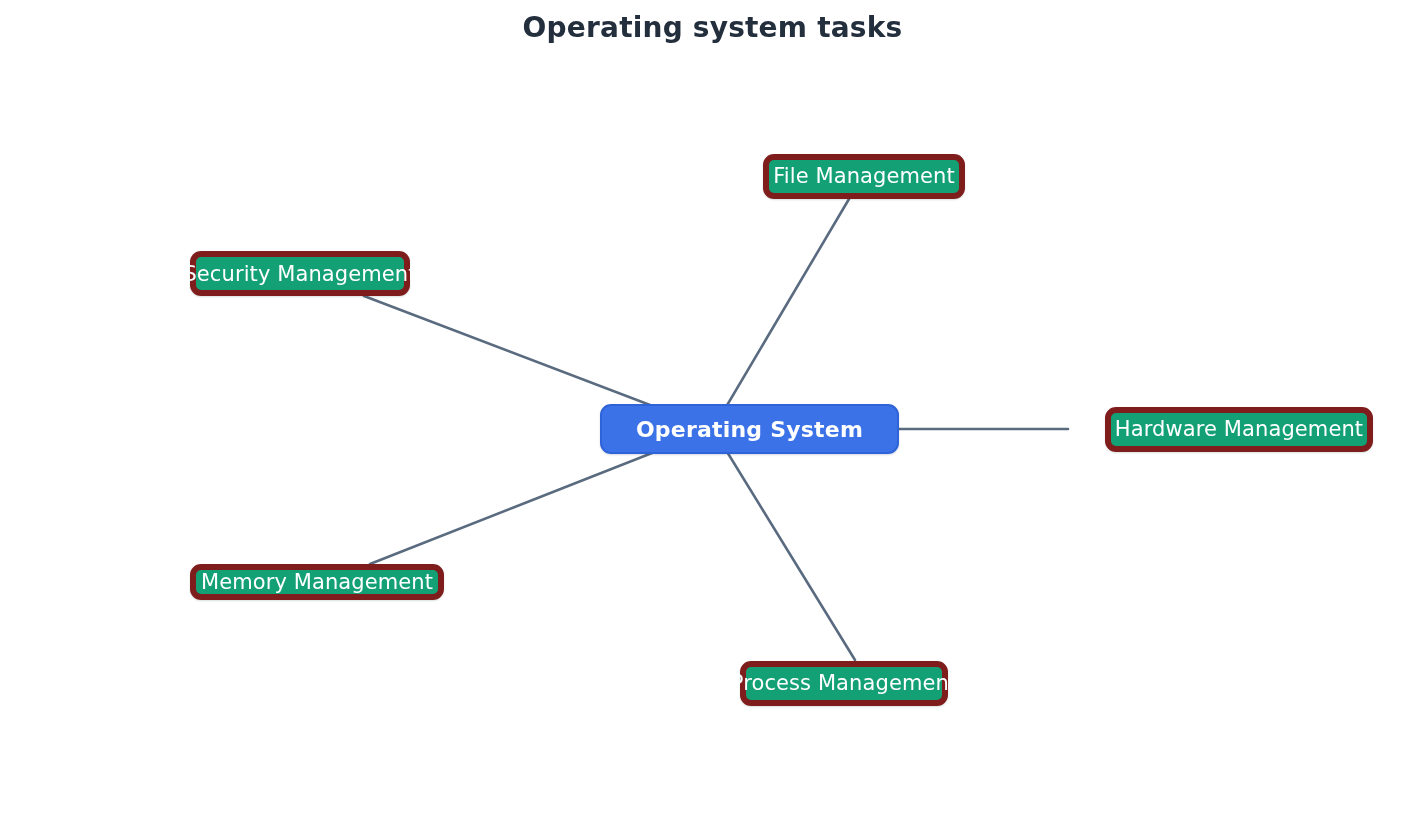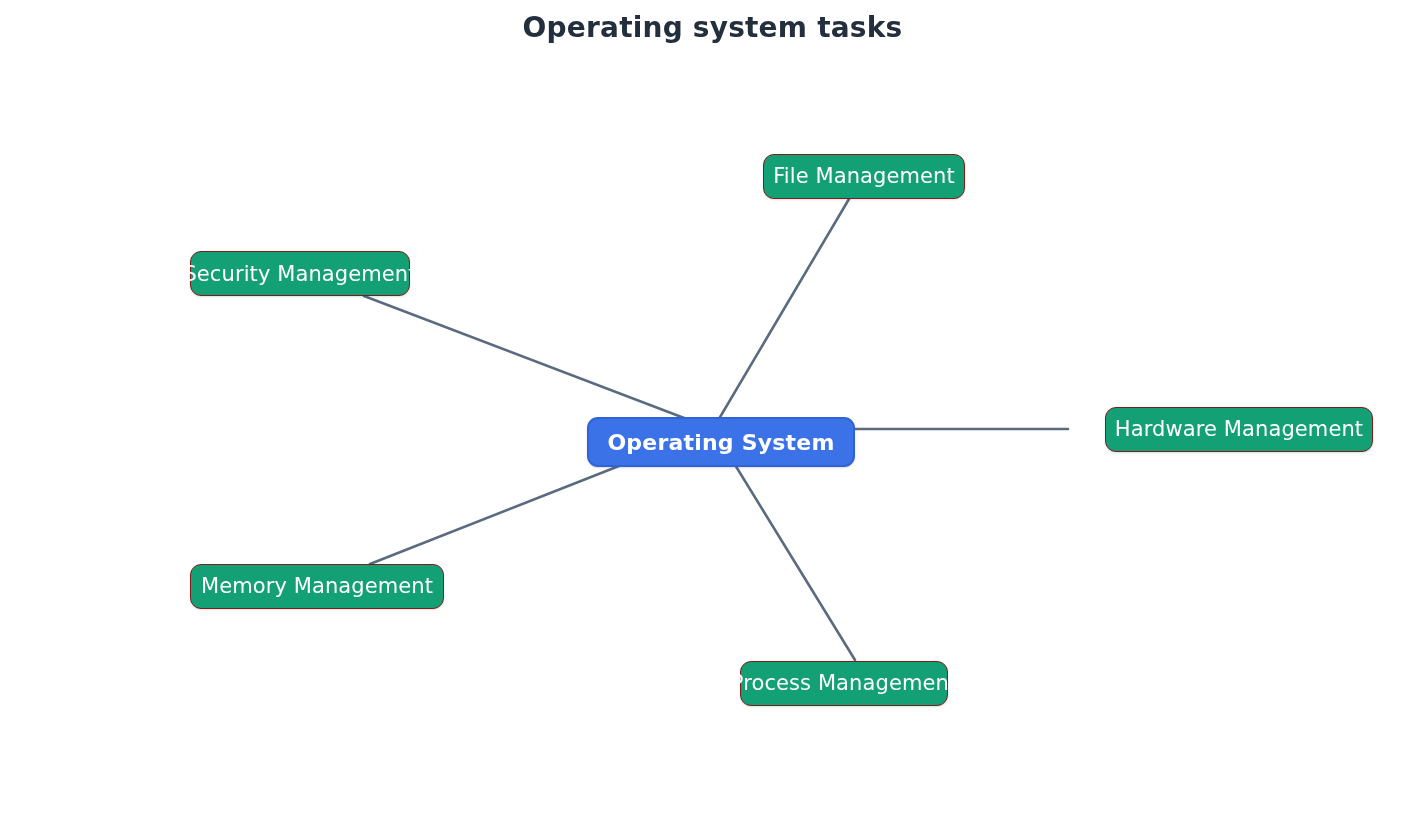--- a/index.html
+++ b/index.html
@@ -87,21 +87,21 @@
     color: #ffffff;
     font-family: "DejaVu Sans", sans-serif;
     font-size: 22px;
     font-weight: 700;
     letter-spacing: 0.2px;
   }
 
   
   .node.branch {
     background: #13a074;
-    border: 1px solid #7f1d1d;
+    border: 6px solid #7f1d1d;
     box-shadow: 0 1px 2px rgba(10, 70, 50, 0.16);
   }
   .node.branch .node-label {
     color: #ffffff;
     font-family: "DejaVu Sans", sans-serif;
     font-size: 21px;
     font-weight: 400;
     letter-spacing: 0.1px;
   }
 </style>
@@ -116,33 +116,33 @@
     <g id="edges">
         <line x1="713" y1="429" x2="849" y2="199" stroke="#5a6b80" stroke-width="2.6" stroke-linecap="round"></line>
         <line x1="713" y1="429" x2="364" y2="296" stroke="#5a6b80" stroke-width="2.6" stroke-linecap="round"></line>
         <line x1="713" y1="429" x2="1068" y2="429" stroke="#5a6b80" stroke-width="2.6" stroke-linecap="round"></line>
         <line x1="713" y1="429" x2="370" y2="564" stroke="#5a6b80" stroke-width="2.6" stroke-linecap="round"></line>
         <line x1="713" y1="429" x2="855" y2="660" stroke="#5a6b80" stroke-width="2.6" stroke-linecap="round"></line>
       </g>
   </svg>
 
   <div id="node-layer">
-      <div class="node root" style="left: 587px; top: 404px; width: 268px; height: 50px; margin-top: 13px;">
+      <div class="node root" style="left: 600px; top: 404px; width: 299px; height: 50px;">
         <span class="node-label">Operating System</span>
       </div>
       <div class="node branch" style="left: 763px; top: 153.5px; width: 202px; height: 45px;">
         <span class="node-label">File Management</span>
       </div>
       <div class="node branch" style="left: 190px; top: 251px; width: 220px; height: 45px;">
         <span class="node-label">Security Management</span>
       </div>
       <div class="node branch" style="left: 1067px; top: 406.5px; width: 268px; height: 45px; margin-left: 38px;">
         <span class="node-label">Hardware Management</span>
       </div>
-      <div class="node branch" style="left: 190px; top: 563.5px; width: 254px; height: 45px;">
+      <div class="node branch" style="left: 190px; top: 563.5px; width: 254px; height: 36px;">
         <span class="node-label">Memory Management</span>
       </div>
       <div class="node branch" style="left: 740px; top: 660.5px; width: 208px; height: 45px;">
         <span class="node-label">Process Management</span>
       </div>
     </div>
 
 </div>
 
 </body></html>

